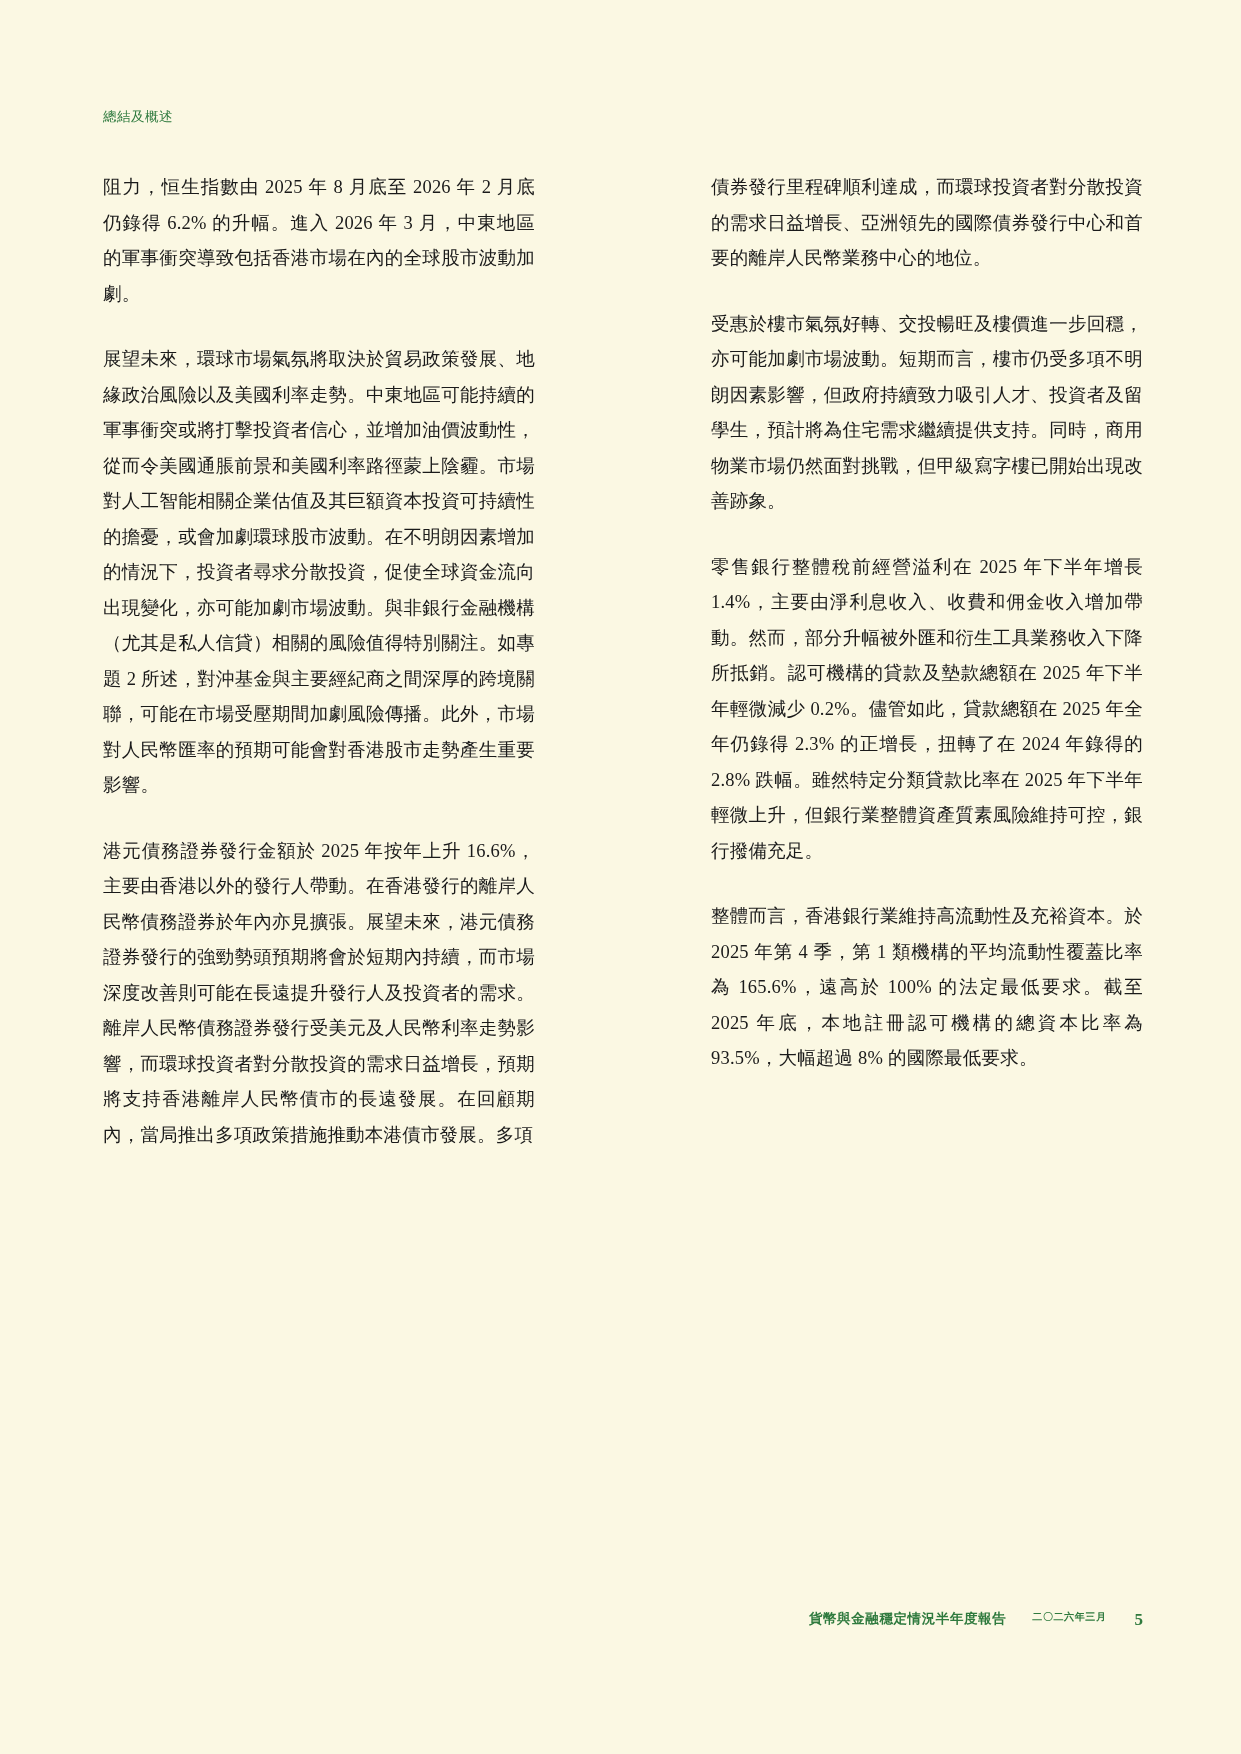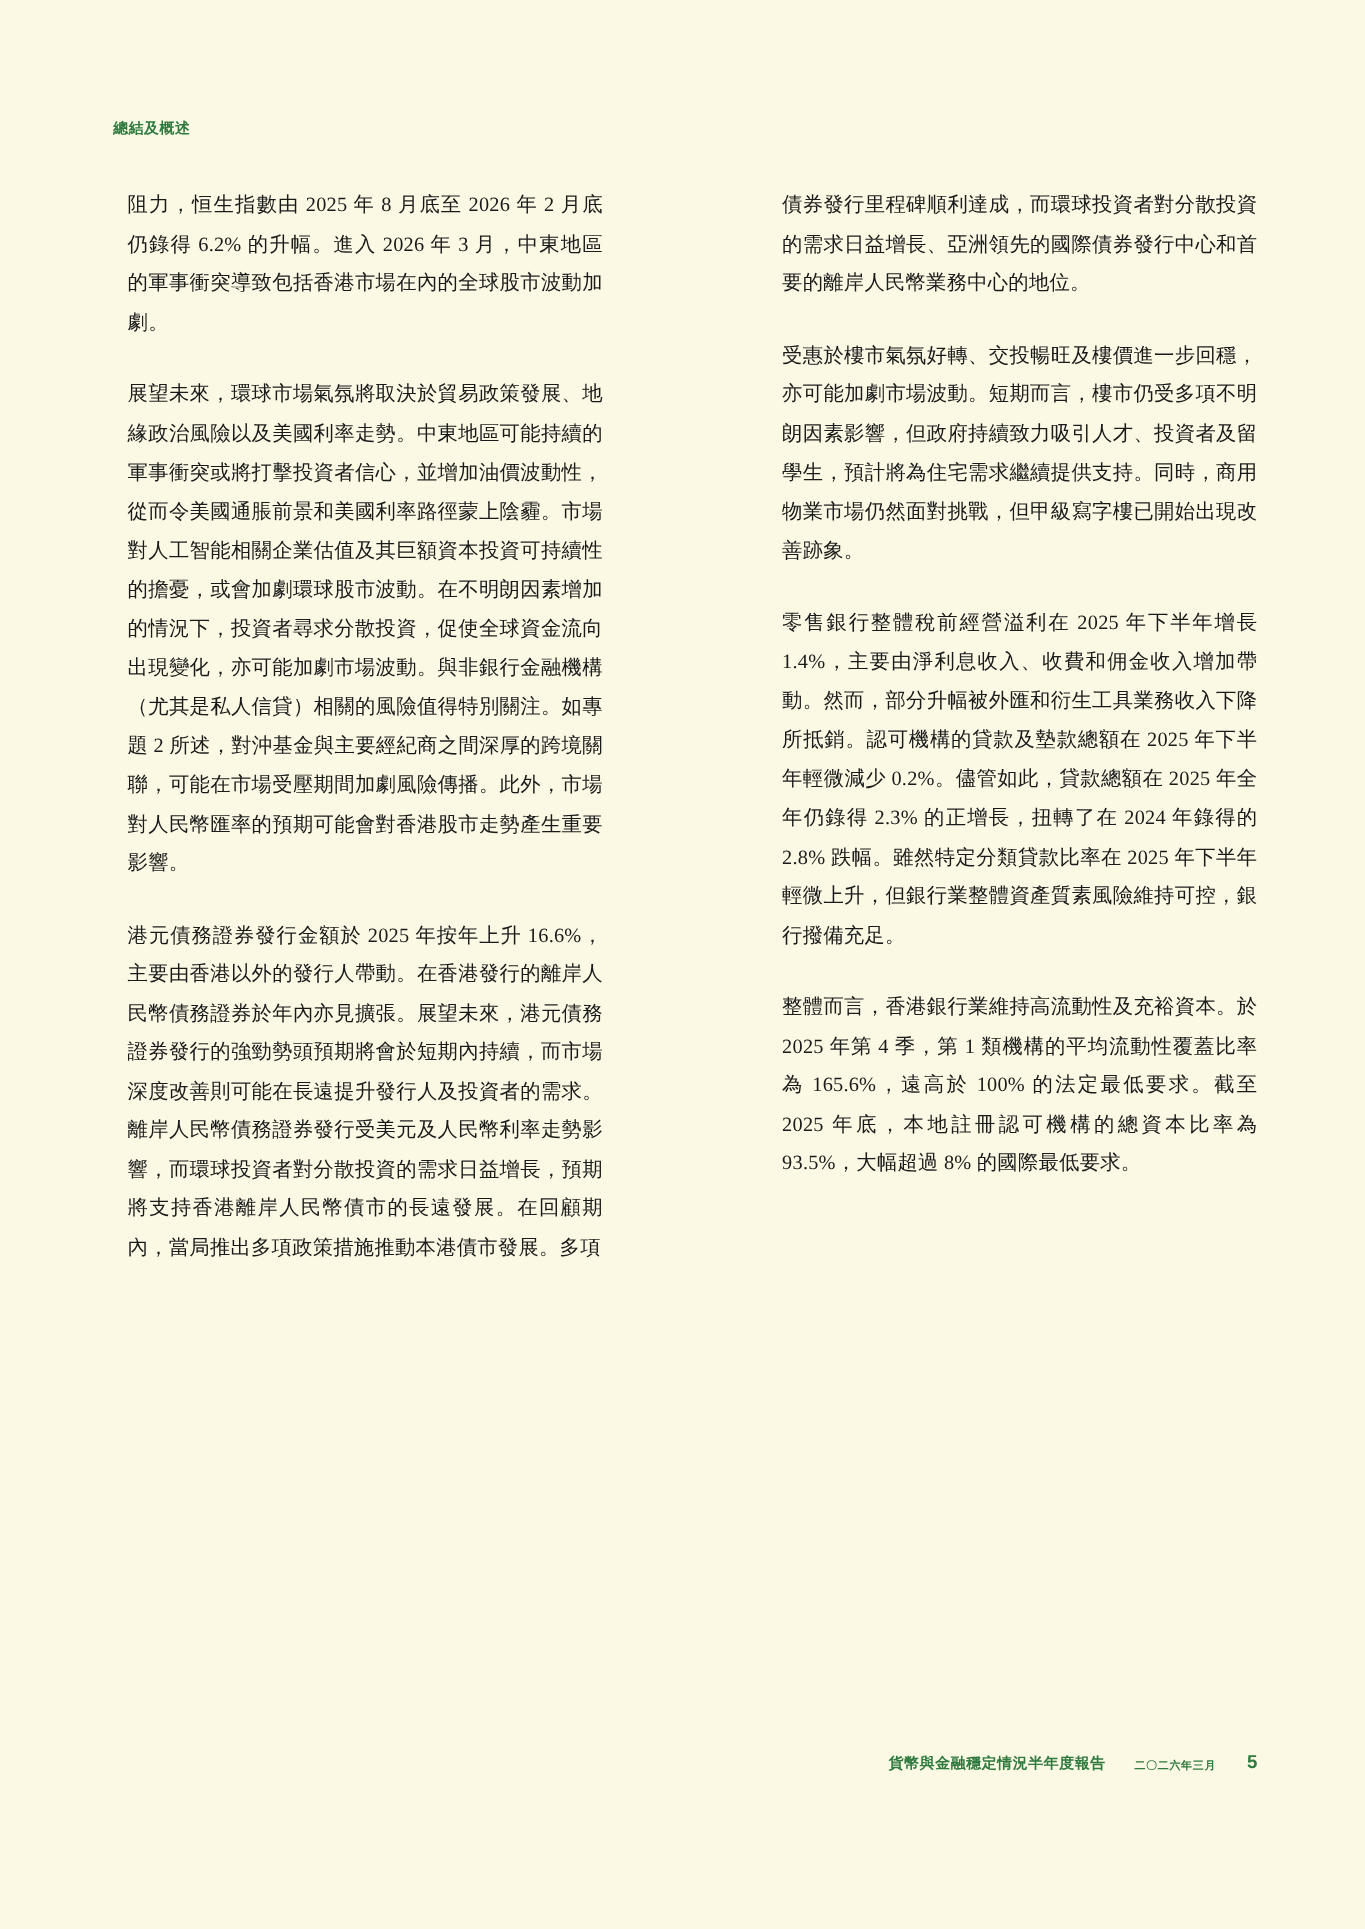--- a/index.html
+++ b/index.html
@@ -18,57 +18,56 @@
     background: #fbf8e3;
     overflow: hidden;
     box-sizing: border-box;
   }
   .header {
     position: absolute;
     top: 108px;
     left: 103px;
     font-family: "Liberation Sans", "DejaVu Sans", sans-serif;
     font-size: 13.5px;
-    font-weight: bold;
+    font-weight: normal;
     letter-spacing: 0.5px;
     color: #2f7a3e;
   }
   .columns {
     position: absolute;
     top: 170px;
     left: 103px;
     width: 1040px;
     display: flex;
     justify-content: space-between;
   }
   .col {
     width: 432px;
-    margin-left: 13px;
   }
   .col p {
     margin: 0 0 30px 0;
     font-size: 18.5px;
     line-height: 1.92;
     text-align: justify;
     text-justify: inter-ideograph;
     color: #1a1a1a;
     letter-spacing: 0.2px;
   }
   .col p:last-child {
     margin-bottom: 0;
   }
   .footer {
     position: absolute;
     left: 103px;
     right: 98px;
-    bottom: 142px;
+    bottom: 124px;
     display: flex;
     justify-content: flex-end;
-    align-items: flex-end;
-    font-family: Liberation Sans, sans-serif;
+    align-items: flex-start;
+    font-family: Liberation Serif, serif;
   }
   .footer-title {
     font-size: 13.5px;
     font-weight: bold;
     color: #2f7a3e;
     letter-spacing: 0.6px;
   }
   .footer-date {
     font-size: 10px;
     font-weight: bold;

